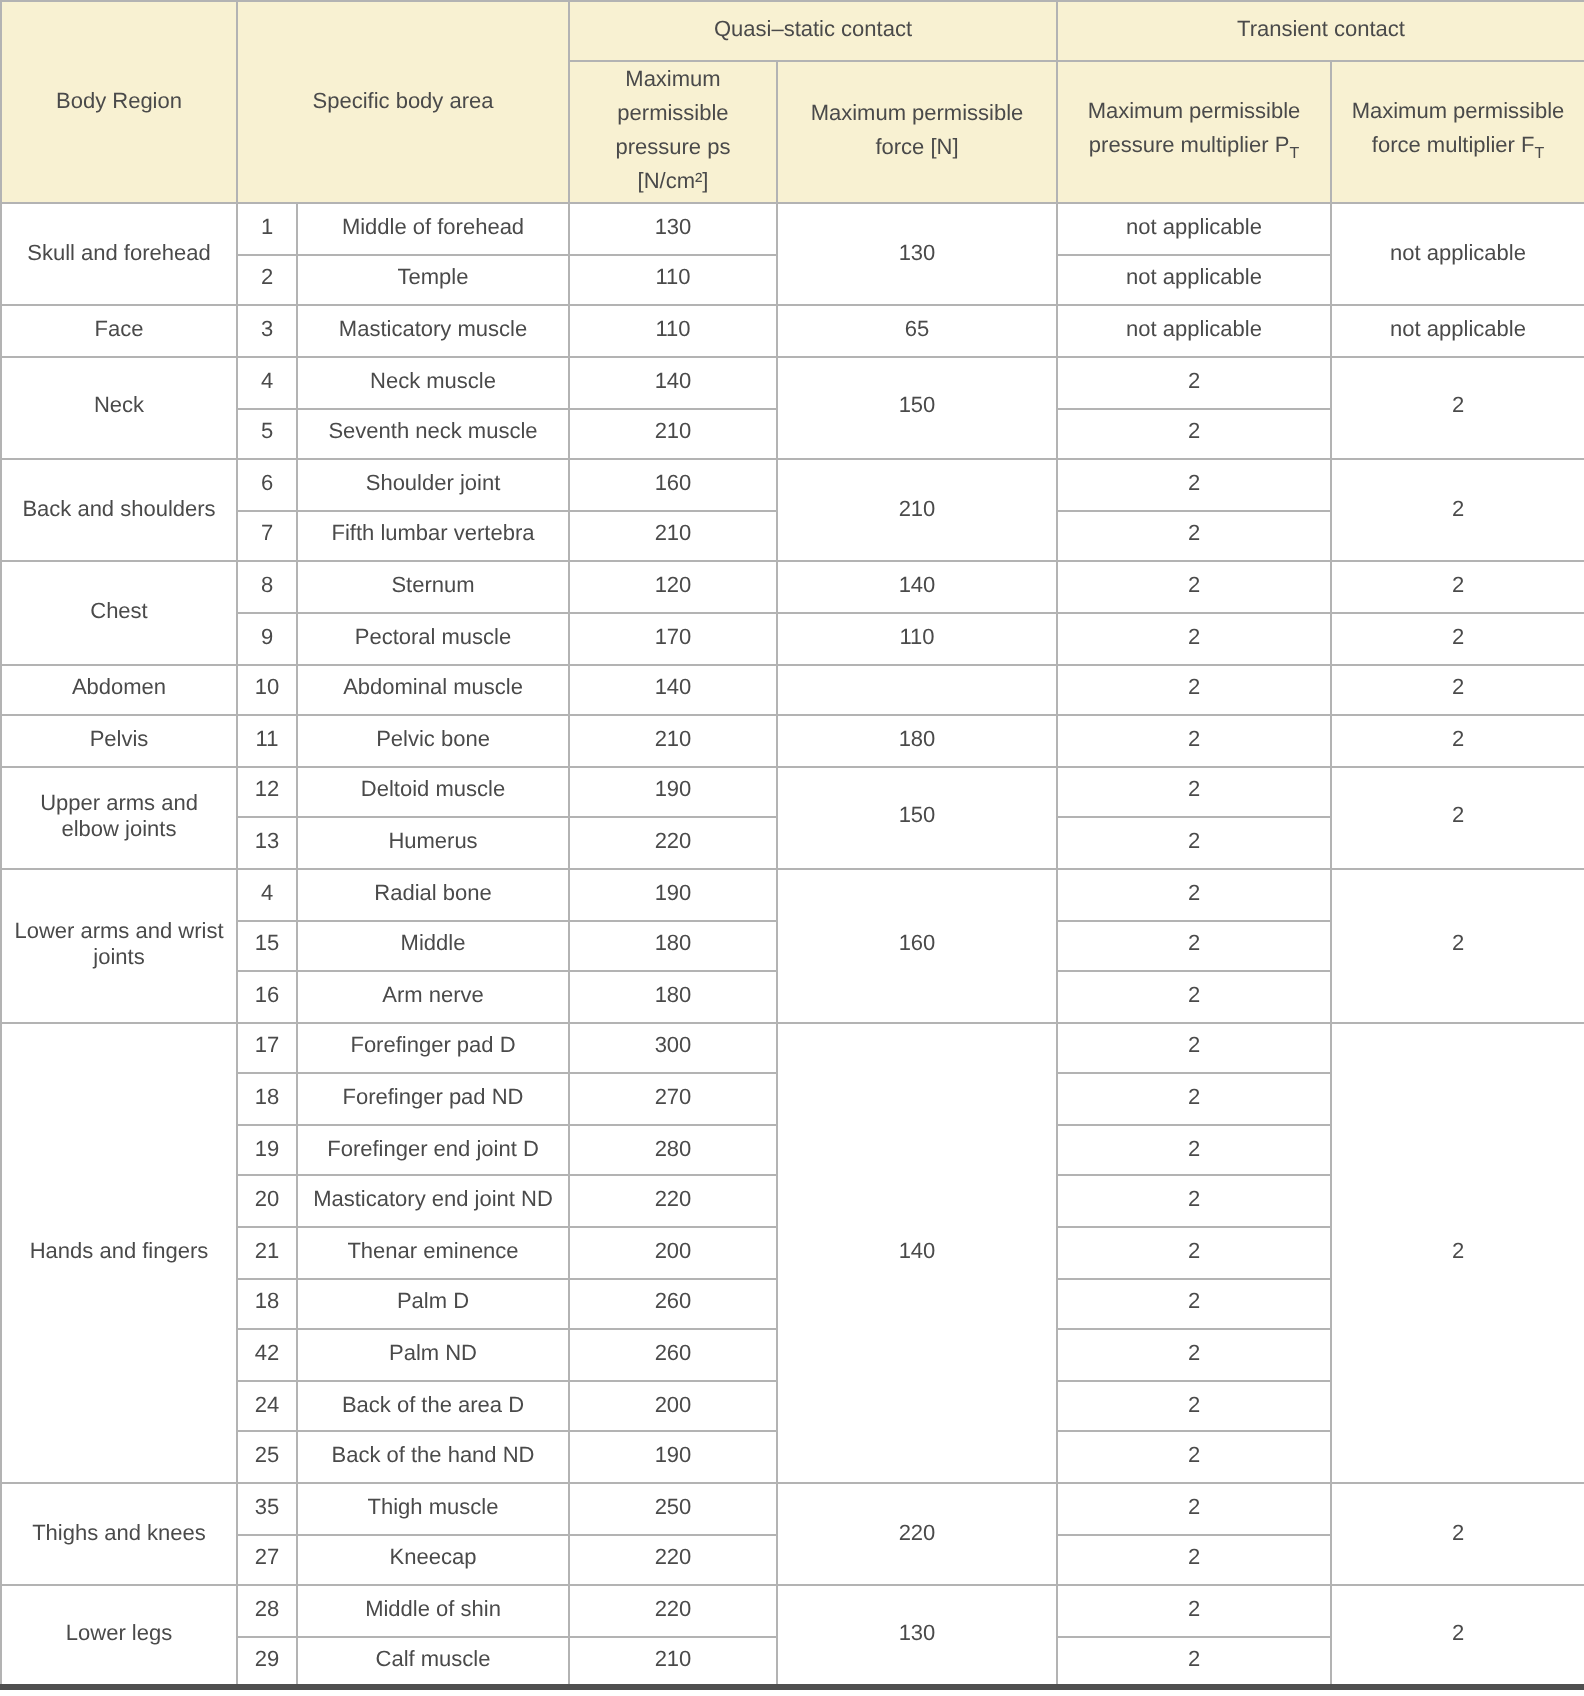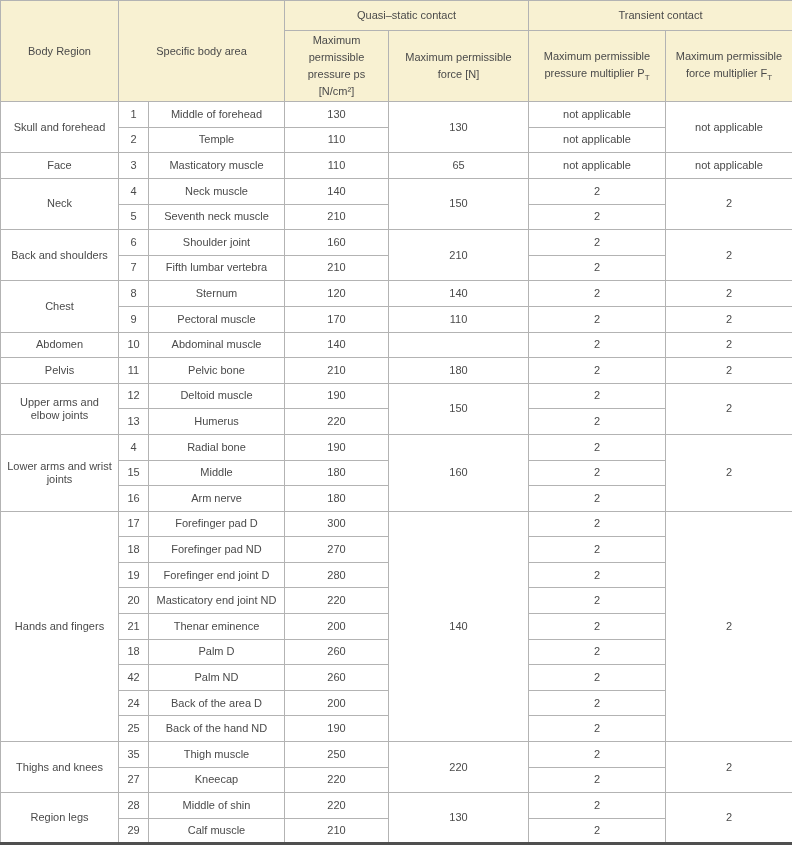--- a/index.html
+++ b/index.html
@@ -259,21 +259,21 @@
           <td>2</td>
           <td rowspan="2">2</td>
         </tr>
         <tr>
           <td>27</td>
           <td>Kneecap</td>
           <td>220</td>
           <td>2</td>
         </tr>
         <tr>
-          <td rowspan="2">Region legs</td>
+          <td rowspan="2">Lower legs</td>
           <td>28</td>
           <td>Middle of shin</td>
           <td>220</td>
           <td rowspan="2">130</td>
           <td>2</td>
           <td rowspan="2">2</td>
         </tr>
         <tr>
           <td>29</td>
           <td>Calf muscle</td>

